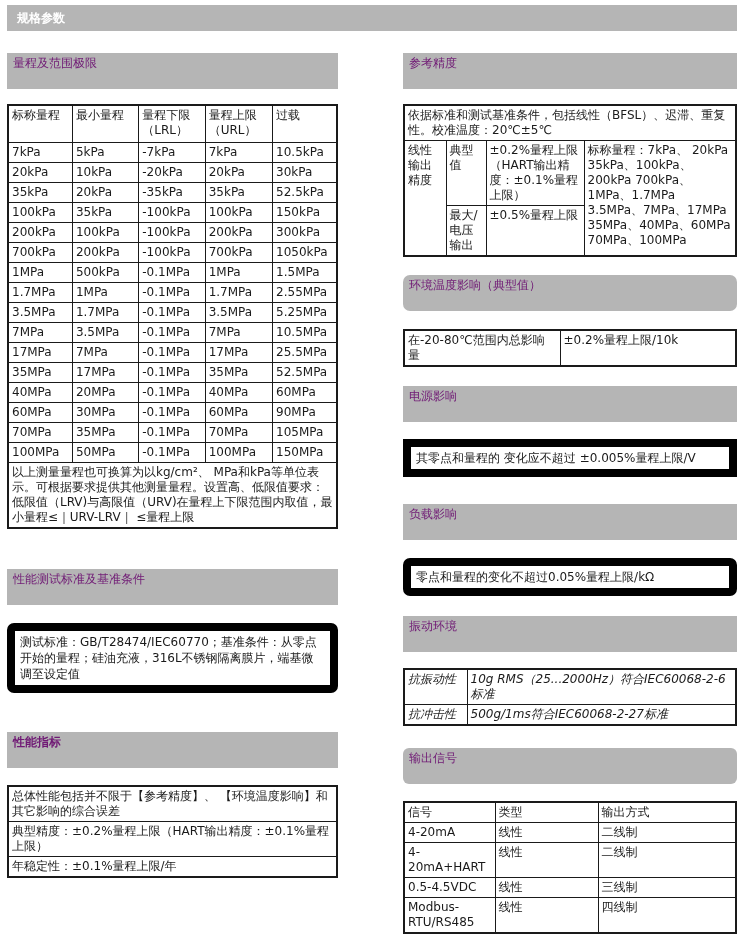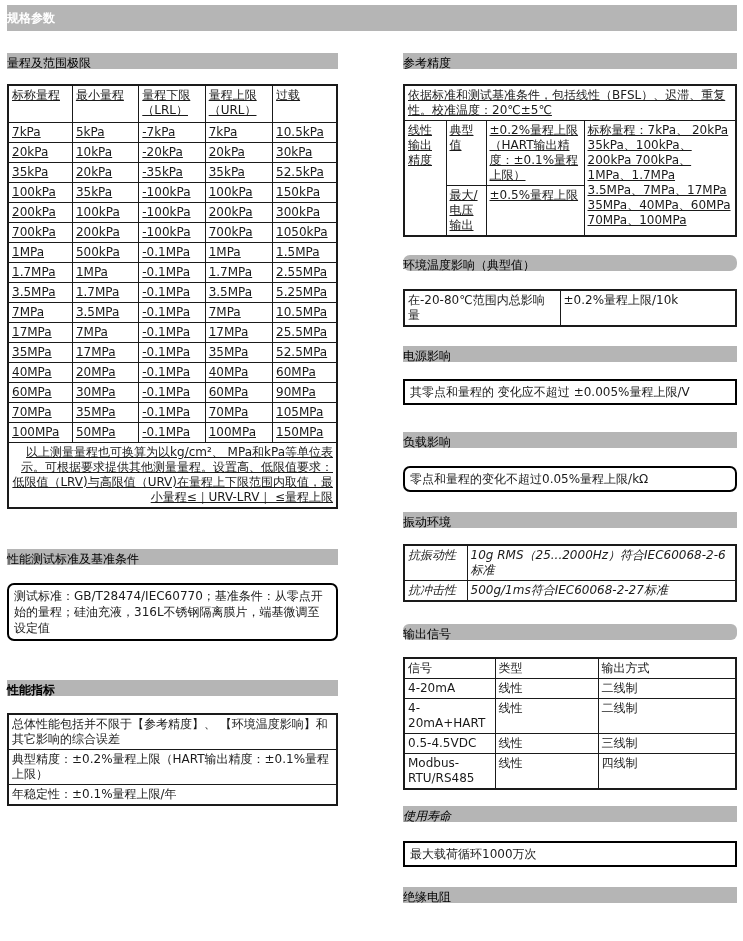--- a/index.html
+++ b/index.html
@@ -4,44 +4,44 @@
 <style>
   html,body{margin:0;padding:0;}
   body{
     width:743px;height:941px;position:relative;background:#ffffff;
     font-family:"DejaVu Sans","Liberation Sans",sans-serif;
     font-size:12px;color:#1a1a1a;
   }
   .topbar{
     position:absolute;left:7px;top:5px;width:730px;height:26px;
     background:#b5b5b5;color:#ffffff;font-weight:bold;
-    line-height:26px;box-sizing:border-box;
+    line-height:26px;padding-left:10px;box-sizing:border-box;
   }
   .col{position:absolute;top:53px;}
   .col-left{left:7px;width:331px;}
   .col-right{left:403px;width:334px;}
   .bar{
-    background:#b5b5b5;height:16px;line-height:20px;
-    box-sizing:border-box;color:#000000;
+    background:#b5b5b5;height:36px;line-height:20px;
+    padding-left:6px;box-sizing:border-box;color:#701a75;
   }
   table.spec{
     border-collapse:collapse;width:100%;table-layout:fixed;
     border:2px solid #1a1a1a;background:#fff;
   }
   table.spec td{
     border:1px solid #1a1a1a;padding:2px 3px;line-height:15px;
     vertical-align:top;overflow:hidden;word-wrap:break-word;
   }
   table.range td{height:15px;white-space:nowrap;}
   table.range tr.hdr td{height:32px;white-space:normal;}
-  td.note{white-space:normal !important;line-height:14px;padding:2px 4px;text-align:right;}
+  td.note{white-space:normal !important;line-height:14px;padding:2px 4px;}
   .box{
-    border:2px solid #000000;padding:3px 5px;line-height:16px;background:#fff;
-  }
-  .mt15{margin-top:15px;text-decoration:underline;} .mt17{margin-top:17px;} .mt18{margin-top:18px;border-radius:7px;}
+    border:8px solid #000000;padding:3px 5px;line-height:16px;background:#fff;
+  }
+  .mt15{margin-top:15px;} .mt17{margin-top:17px;} .mt18{margin-top:18px;border-radius:7px;}
   .mt19{margin-top:19px;} .mt20{margin-top:20px;} .mt16{margin-top:16px;font-style:italic;}
   .mt22{margin-top:22px;border-radius:6px;} .mt27{margin-top:27px;} .mt39{margin-top:39px;font-weight:bold;}
   .mt40{margin-top:40px;}
 </style>
 </head>
 <body>
 
 <div class="topbar">规格参数</div>
 
 <div class="col col-left">

